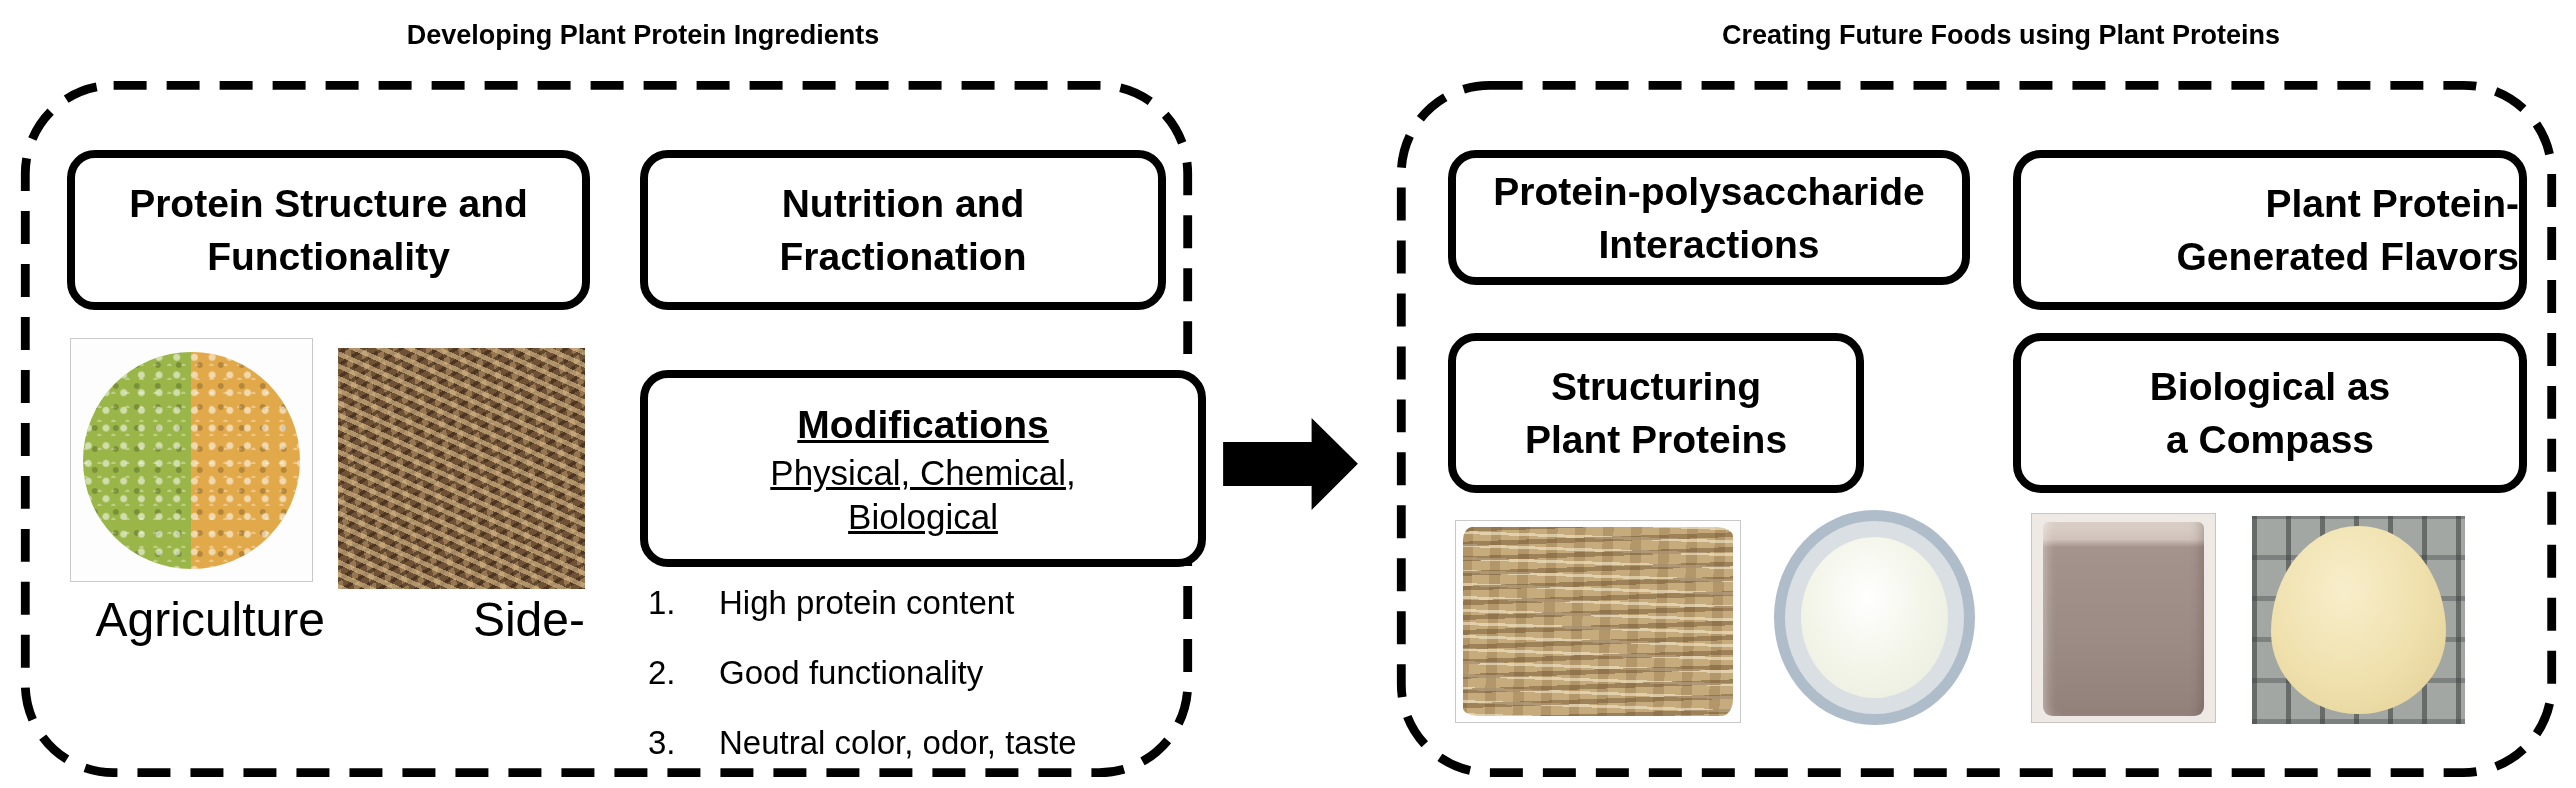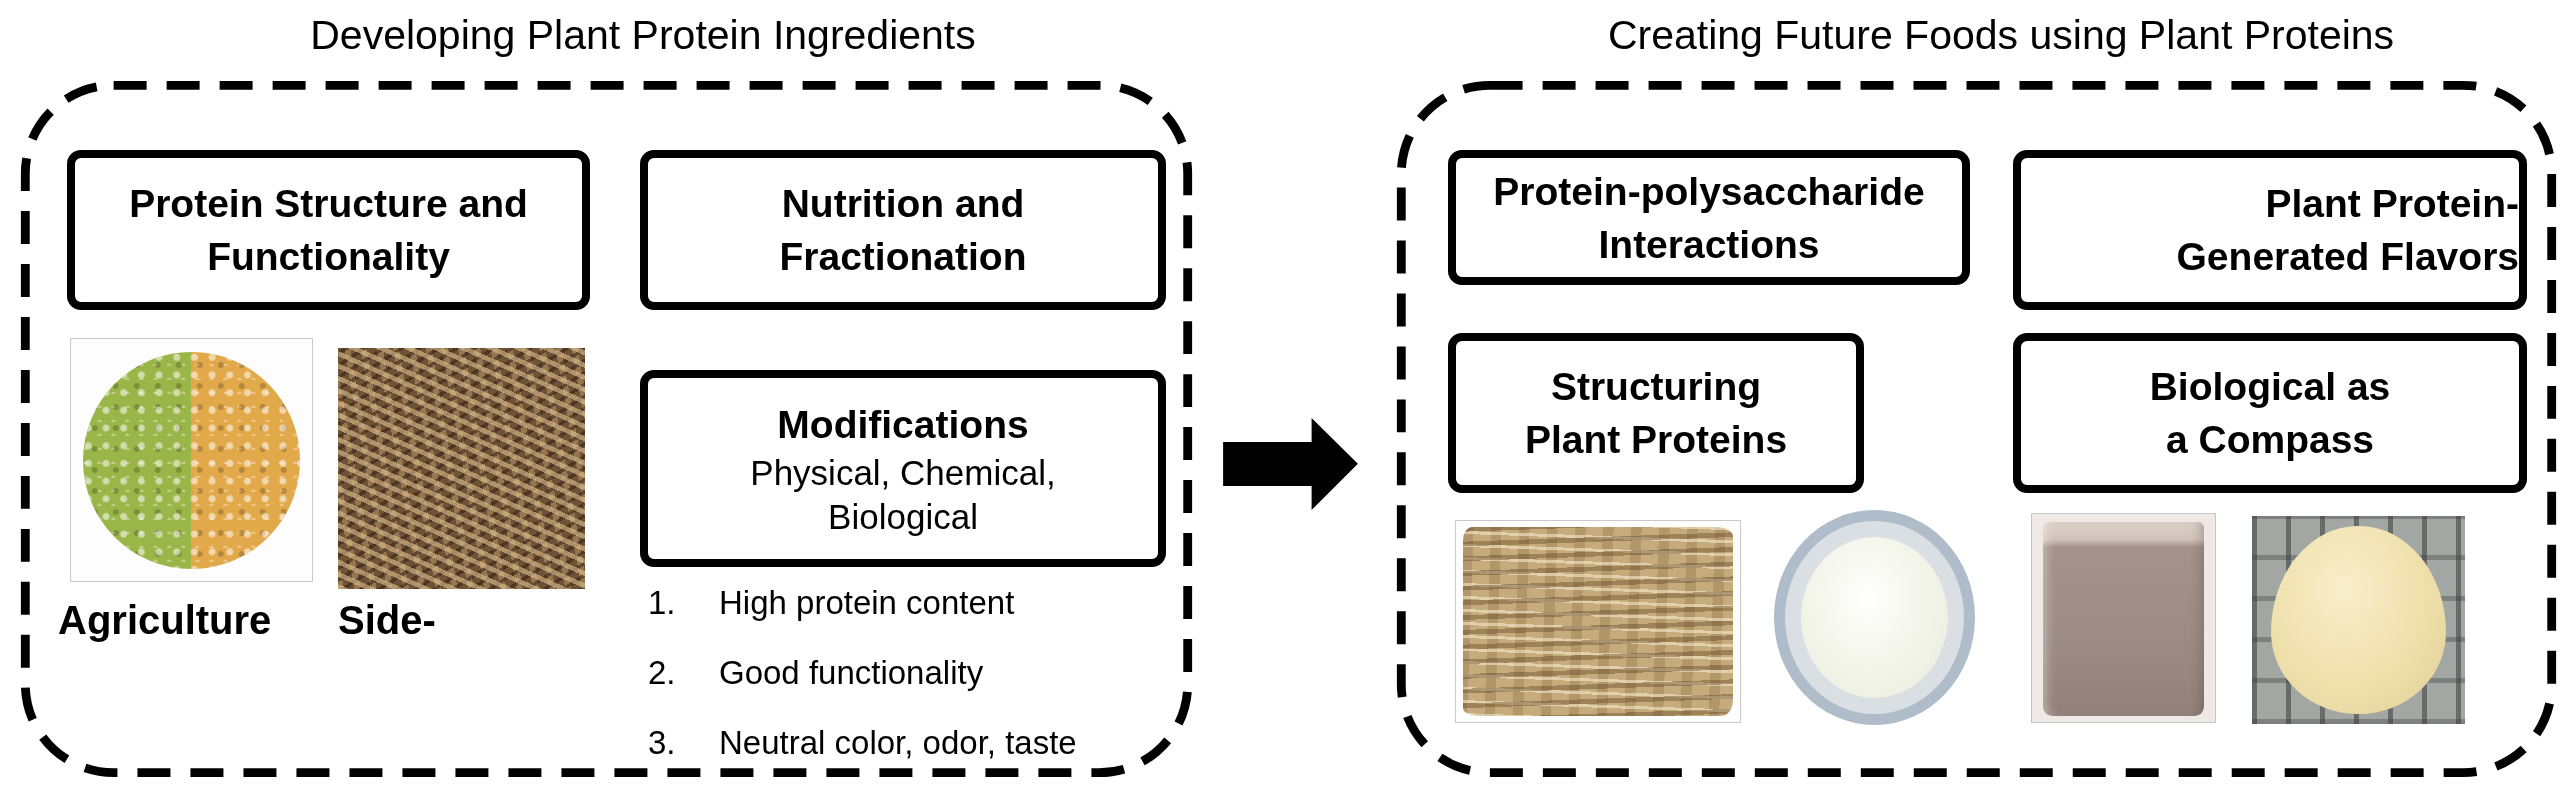--- a/index.html
+++ b/index.html
@@ -1,26 +1,26 @@
 <!DOCTYPE html>
 <html style="font-size:9.4px"><head>
 <meta charset="utf-8">
 <style>
   html,body{margin:0;padding:0;background:#ffffff;}
   .stage{position:relative;width:2576px;height:789px;background:#ffffff;overflow:hidden;
          font-family:"Liberation Sans","DejaVu Sans",sans-serif;color:#000;}
-  .section-title{position:absolute;top:8.2px;text-align:center;font-weight:400;font-size:41px;line-height:54px;}
+  .section-title{position:absolute;top:8.2px;text-align:center;font-weight:700;font-size:27px;line-height:54px;}
   .dashed-panel{position:absolute;}
   .dashed-panel svg{display:block;width:100%;height:100%;}
-  .wbox{position:absolute;box-sizing:border-box;border:8.2px solid #000;border-radius:14px;background:#fff;
+  .wbox{position:absolute;box-sizing:border-box;border:8.2px solid #000;border-radius:28px;background:#fff;
         display:flex;flex-direction:column;align-items:center;justify-content:center;text-align:center;}
   .wbox .bl{display:block;font-weight:700;font-size:39px;line-height:53px;}
   .wbox .sub{display:block;font-weight:400;font-size:35px;line-height:44px;}
   .photo{position:absolute;box-sizing:border-box;background:#fdfdfd;border:1.2px solid #c9c9c9;overflow:hidden;}
-  .photo-label{position:absolute;text-align:left;font-weight:700;font-size:40px;line-height:68px;}
+  .photo-label{position:absolute;text-align:right;font-weight:400;font-size:48px;line-height:68px;}
   .photo-label span{display:block;}
   
   .pea-wrap{display:flex;align-items:center;justify-content:center;}
   .pea-circle{width:217px;height:217px;border-radius:50%;position:relative;
       background:linear-gradient(90deg,#9ab648 0 50%,#e2a94a 50% 100%);}
   .pea-circle::after{content:"";position:absolute;inset:0;border-radius:50%;
       background-image:
         radial-gradient(circle 4.1px at 5.3px 5.3px,rgba(255,255,255,0.55) 2.9px,transparent 4.1px),
         radial-gradient(circle 3.5px at 11.8px 13px,rgba(0,0,0,0.20) 2.4px,transparent 3.5px),
         radial-gradient(circle 2.9px at 2.4px 14px,rgba(255,255,255,0.35) 1.8px,transparent 2.9px);
@@ -78,21 +78,21 @@
   <div class="wbox" style="left:67px;top:150px;width:523px;height:160px;">
     <span class="bl">Protein Structure and</span>
     <span class="bl">Functionality</span>
   </div>
 
   <div class="wbox" style="left:640px;top:150px;width:526px;height:160px;">
     <span class="bl">Nutrition and</span>
     <span class="bl">Fractionation</span>
   </div>
 
-  <div class="wbox" style="left:640px;top:370px;width:526px;height:197px;">
+  <div class="wbox" style="left:640px;top:370px;width:566px;height:197px;text-decoration:underline;">
     <span class="bl">Modifications</span>
     <span class="sub">Physical, Chemical,</span>
     <span class="sub">Biological</span>
   </div>
 
   <div class="photo pea-wrap" style="left:70px;top:338px;width:243px;height:244px;">
     <div class="pea-circle"></div>
   </div>
 
   <div class="photo grain" style="left:338px;top:348px;width:247px;height:241px;"></div>

